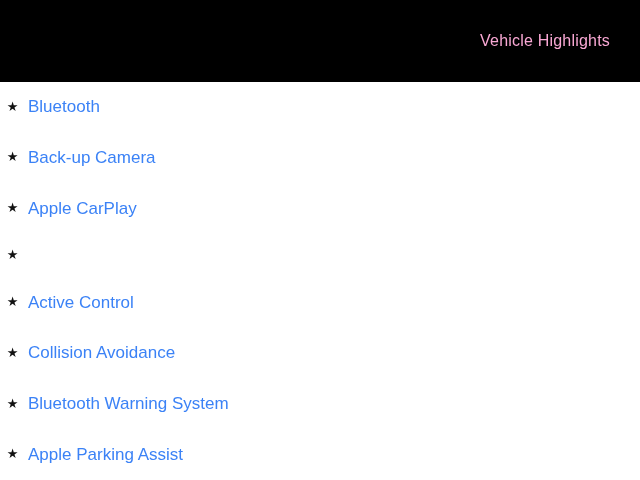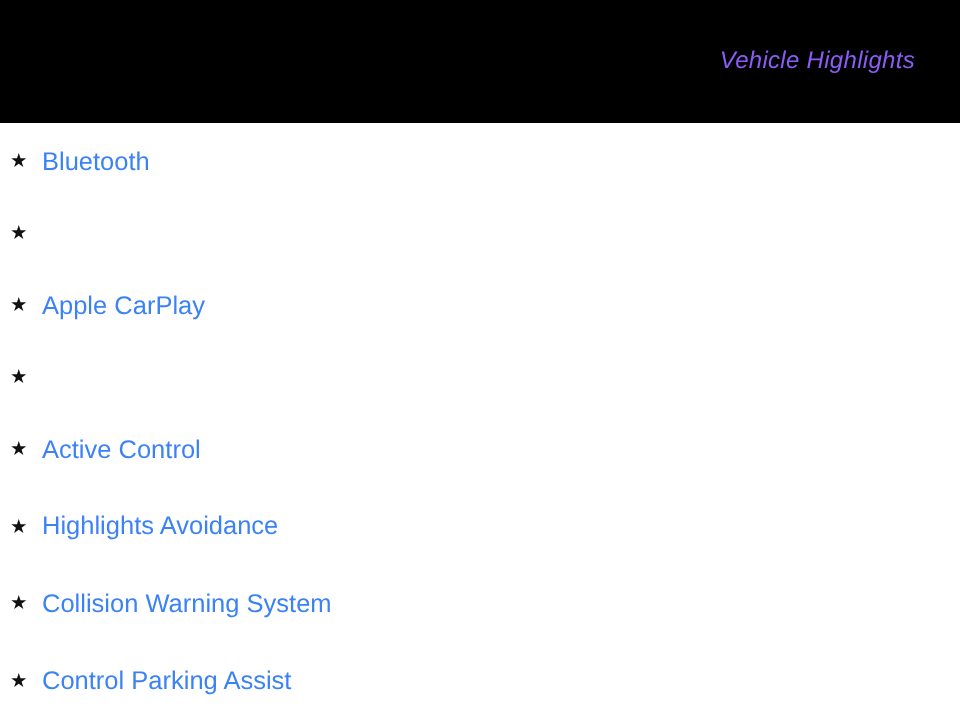--- a/index.html
+++ b/index.html
@@ -17,24 +17,23 @@
     box-sizing: border-box;
     width: 640px;
     height: 82px;
     background: #000000;
     display: flex;
     align-items: center;
     justify-content: flex-end;
     padding-right: 30px;
   }
   .header-title {
-    color: #8b5cf6;
+    color: #f9a8d4;
     font-size: 16px;
     letter-spacing: 0.2px;
-    font-style: italic;
   }
   .highlights-list {
     list-style: none;
     margin: 0;
     padding: 0;
     height: 398px;
     display: flex;
     flex-direction: column;
   }
   .highlights-list li {
@@ -66,37 +65,38 @@
   <span class="header-title">Vehicle Highlights</span>
 </div>
 
 <ul class="highlights-list">
     <li>
       <span class="star">★</span>
       <span class="item-label">Bluetooth</span>
     </li>
     <li>
       <span class="star">★</span>
+      <span class="item-label">Back-up Camera</span>
     </li>
     <li>
       <span class="star">★</span>
       <span class="item-label">Apple CarPlay</span>
     </li>
     <li>
       <span class="star">★</span>
     </li>
     <li>
       <span class="star">★</span>
       <span class="item-label">Active Control</span>
     </li>
     <li>
       <span class="star">★</span>
-      <span class="item-label">Highlights Avoidance</span>
+      <span class="item-label">Collision Avoidance</span>
     </li>
     <li>
       <span class="star">★</span>
-      <span class="item-label">Collision Warning System</span>
+      <span class="item-label">Bluetooth Warning System</span>
     </li>
     <li>
       <span class="star">★</span>
-      <span class="item-label">Control Parking Assist</span>
+      <span class="item-label">Apple Parking Assist</span>
     </li>
   </ul>
 
 </body></html>

